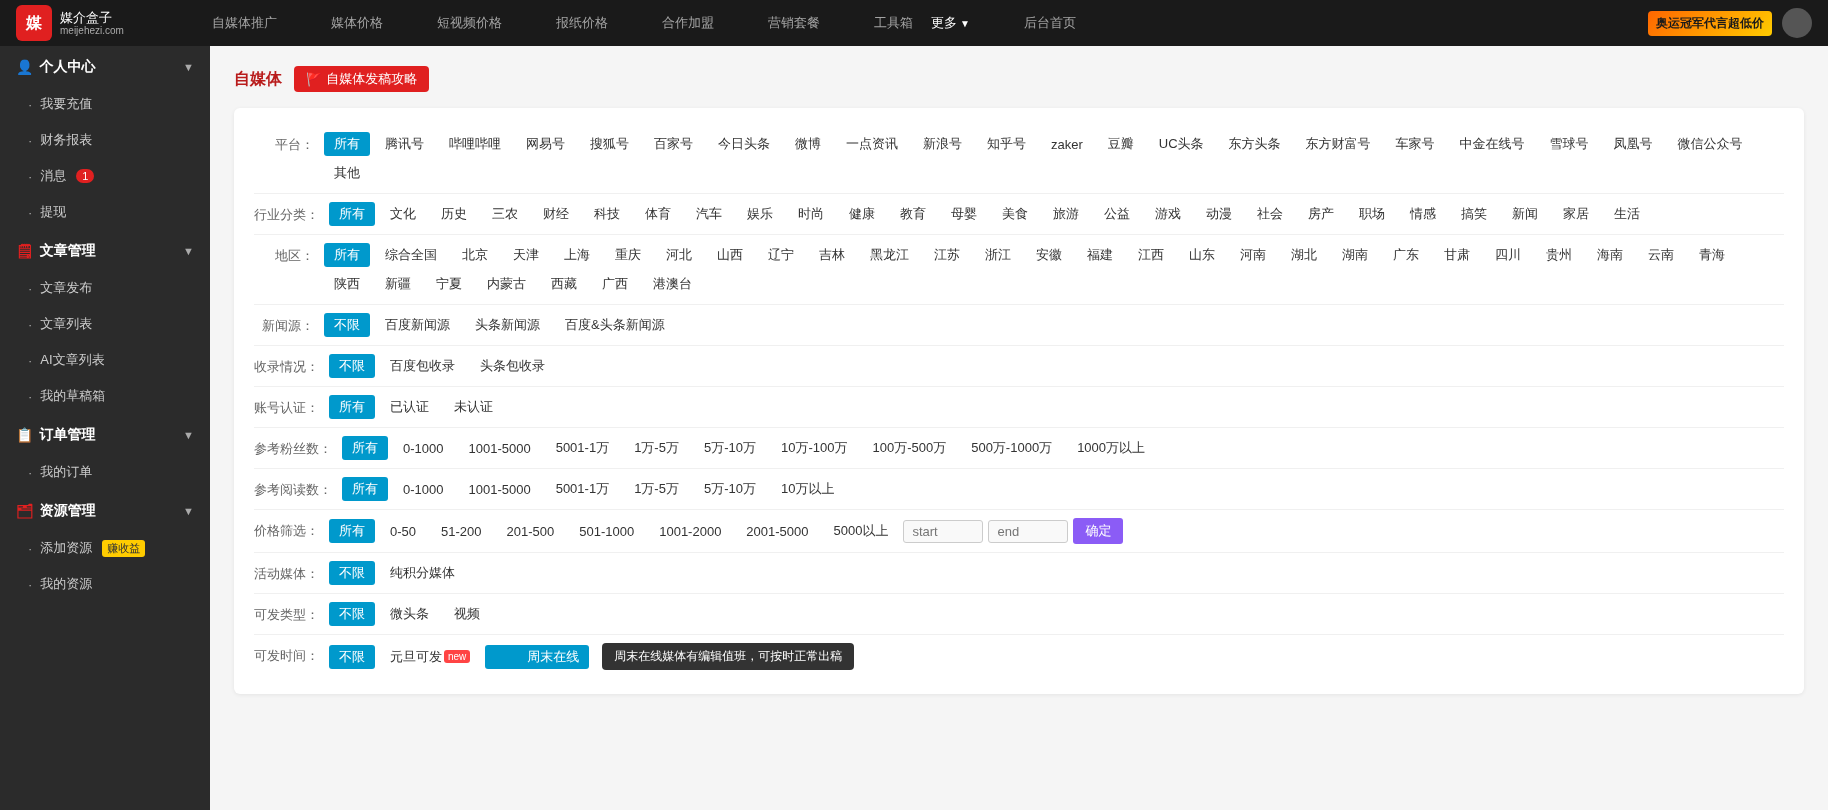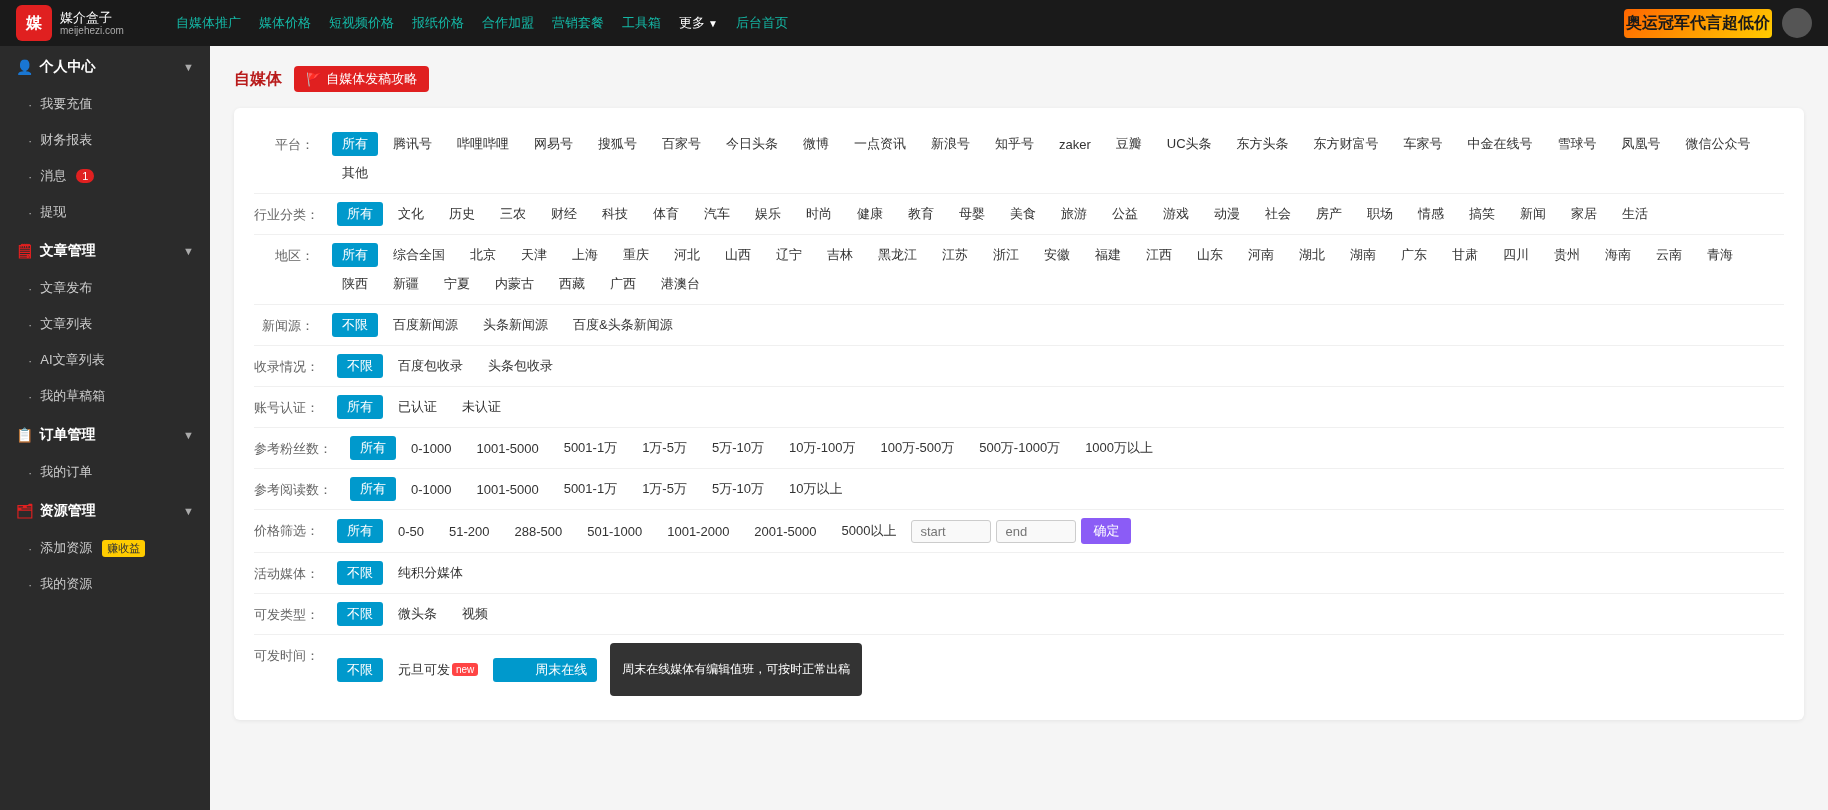--- a/index.html
+++ b/index.html
@@ -23,28 +23,28 @@
     .logo-icon {
       width: 36px; height: 36px;
       background: #e02020;
       border-radius: 6px;
       display: flex; align-items: center; justify-content: center;
       color: white; font-size: 16px; font-weight: bold;
     }
     .logo-text { color: white; font-size: 13px; line-height: 1.2; }
     .logo-sub { color: #aaa; font-size: 10px; }
     .nav-links { display: flex; align-items: center; gap: 18px; flex: 1; }
-    .nav-link { color: #14b8a6; font-size: 13px; cursor: pointer; text-decoration: none; white-space: nowrap; }
+    .nav-link { color: #a3a3a3; font-size: 13px; cursor: pointer; text-decoration: none; white-space: nowrap; margin-left: 36px; }
     .nav-more { display: flex; align-items: center; gap: 3px; color: #ffffff; cursor: pointer; }
     .nav-more-arrow { font-size: 10px; }
     .nav-right { display: flex; align-items: center; gap: 10px; }
     .ad-banner {
       background: linear-gradient(135deg, #ff6600, #ffcc00);
-      color: #1a1a1a; font-size: 16px; font-weight: bold;
-      padding: 4px 2px; border-radius: 4px; white-space: nowrap;
+      color: #1a1a1a; font-size: 12px; font-weight: bold;
+      padding: 4px 8px; border-radius: 4px; white-space: nowrap;
     }
     .nav-avatar { width: 30px; height: 30px; background: #555; border-radius: 50%; }
 
     
     .layout { display: flex; height: calc(100vh - 46px); }
 
     
     .sidebar {
       width: 210px; min-width: 210px;
       background: #2b2b2b;
@@ -90,21 +90,21 @@
       display: flex; align-items: center; gap: 4px;
     }
 
     
     .filter-card {
       background: white; border-radius: 6px;
       padding: 16px 20px;
       box-shadow: 0 1px 4px rgba(0,0,0,0.07);
     }
     .filter-row {
-      display: flex; align-items: flex-start; gap: 8px;
+      display: flex; align-items: flex-start; gap: 0;
       padding: 8px 0;
       border-bottom: 1px solid #f0f0f0;
     }
     .filter-row:last-child { border-bottom: none; }
     .filter-label {
       min-width: 70px; color: #666; font-size: 13px;
       padding-top: 4px; padding-right: 10px; text-align: right;
       flex-shrink: 0;
     }
     .filter-options {
@@ -126,21 +126,21 @@
       background: #f9f9f9; color: #aaa;
     }
     .confirm-btn {
       background: #8b5cf6; color: white; border: none;
       border-radius: 3px; padding: 4px 12px; font-size: 13px; cursor: pointer;
     }
 
     
     .tooltip-popup {
       background: #333; color: white; border-radius: 4px;
-      padding: 18px 12px; font-size: 12px; white-space: nowrap;
+      padding: 5px 12px; font-size: 12px; white-space: nowrap;
       margin-left: 8px;
     }
     .tag-new {
       background: #ff4444; color: white; border-radius: 3px;
       padding: 1px 4px; font-size: 10px; margin-left: 2px;
     }
     .tag-earn {
       background: #ffcc00; color: #333; border-radius: 3px;
       padding: 1px 5px; font-size: 11px; margin-left: 4px;
     }
@@ -420,21 +420,21 @@
           <span class="filter-tag">10万以上</span>
         </div>
       </div>
 
       <div class="filter-row">
         <div class="filter-label">价格筛选：</div>
         <div class="filter-options">
           <span class="filter-tag active">所有</span>
           <span class="filter-tag">0-50</span>
           <span class="filter-tag">51-200</span>
-          <span class="filter-tag">288-500</span>
+          <span class="filter-tag">201-500</span>
           <span class="filter-tag">501-1000</span>
           <span class="filter-tag">1001-2000</span>
           <span class="filter-tag">2001-5000</span>
           <span class="filter-tag">5000以上</span>
           <input class="price-input" type="text" placeholder="start" style="">
           <input class="price-input" type="text" placeholder="end" style="">
           <button class="confirm-btn">确定</button>
         </div>
       </div>
 

